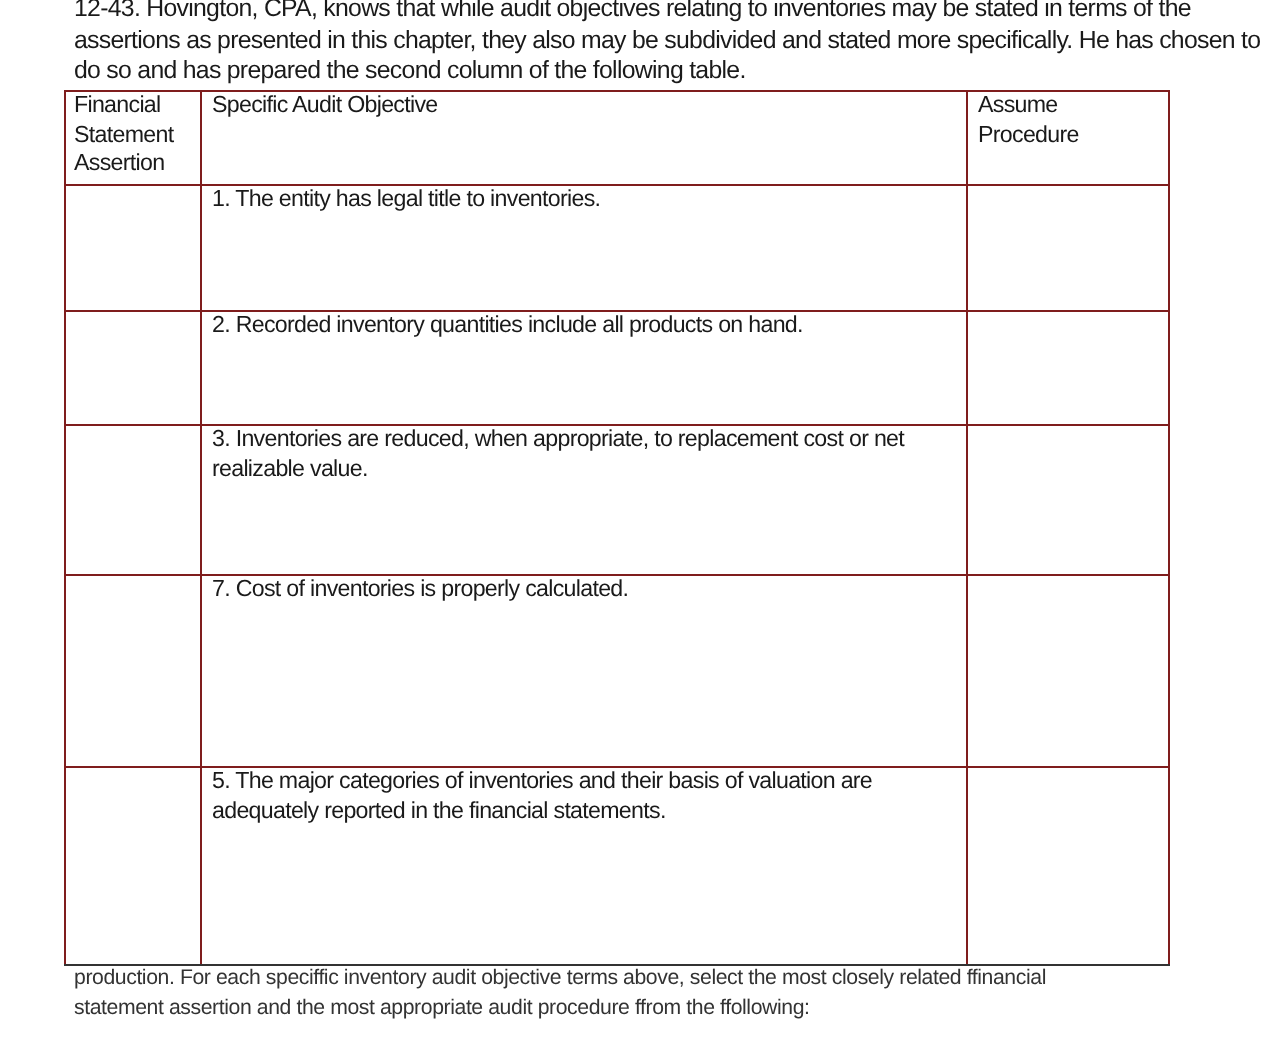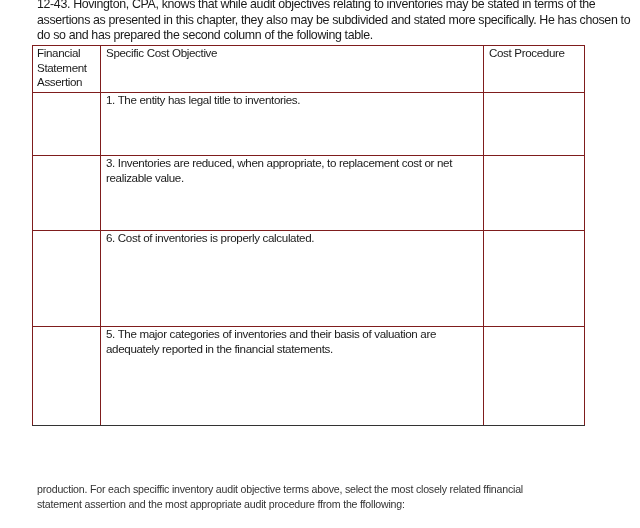--- a/index.html
+++ b/index.html
@@ -26,36 +26,41 @@
 </style>
 </head>
 <body>
 
 <div class="intro">12-43. Hovington, CPA, knows that while audit objectives relating to inventories may be stated in terms of the assertions as presented in this chapter, they also may be subdivided and stated more specifically. He has chosen to do so and has prepared the second column of the following table.</div>
 
 <table>
   <tbody>
       <tr class="hdr">
     <td class="c1">Financial Statement Assertion</td>
-    <td class="c2">Specific Cost Objective</td>
-    <td class="c3">Cost Procedure</td>
+    <td class="c2">Specific Audit Objective</td>
+    <td class="c3">Assume Procedure</td>
   </tr>
   <tr class="r1">
     <td class="c1"></td>
     <td class="c2">1. The entity has legal title to inventories.</td>
+    <td class="c3"></td>
+  </tr>
+  <tr class="r2">
+    <td class="c1"></td>
+    <td class="c2">2. Recorded inventory quantities include all products on hand.</td>
     <td class="c3"></td>
   </tr>
   <tr class="r3">
     <td class="c1"></td>
     <td class="c2">3. Inventories are reduced, when appropriate, to replacement cost or net realizable value.</td>
     <td class="c3"></td>
   </tr>
   <tr class="r4">
     <td class="c1"></td>
-    <td class="c2">6. Cost of inventories is properly calculated.</td>
+    <td class="c2">7. Cost of inventories is properly calculated.</td>
     <td class="c3"></td>
   </tr>
   <tr class="r5">
     <td class="c1"></td>
     <td class="c2">5. The major categories of inventories and their basis of valuation are adequately reported in the financial statements.</td>
     <td class="c3"></td>
   </tr>
 </tbody>
   </table>
 

